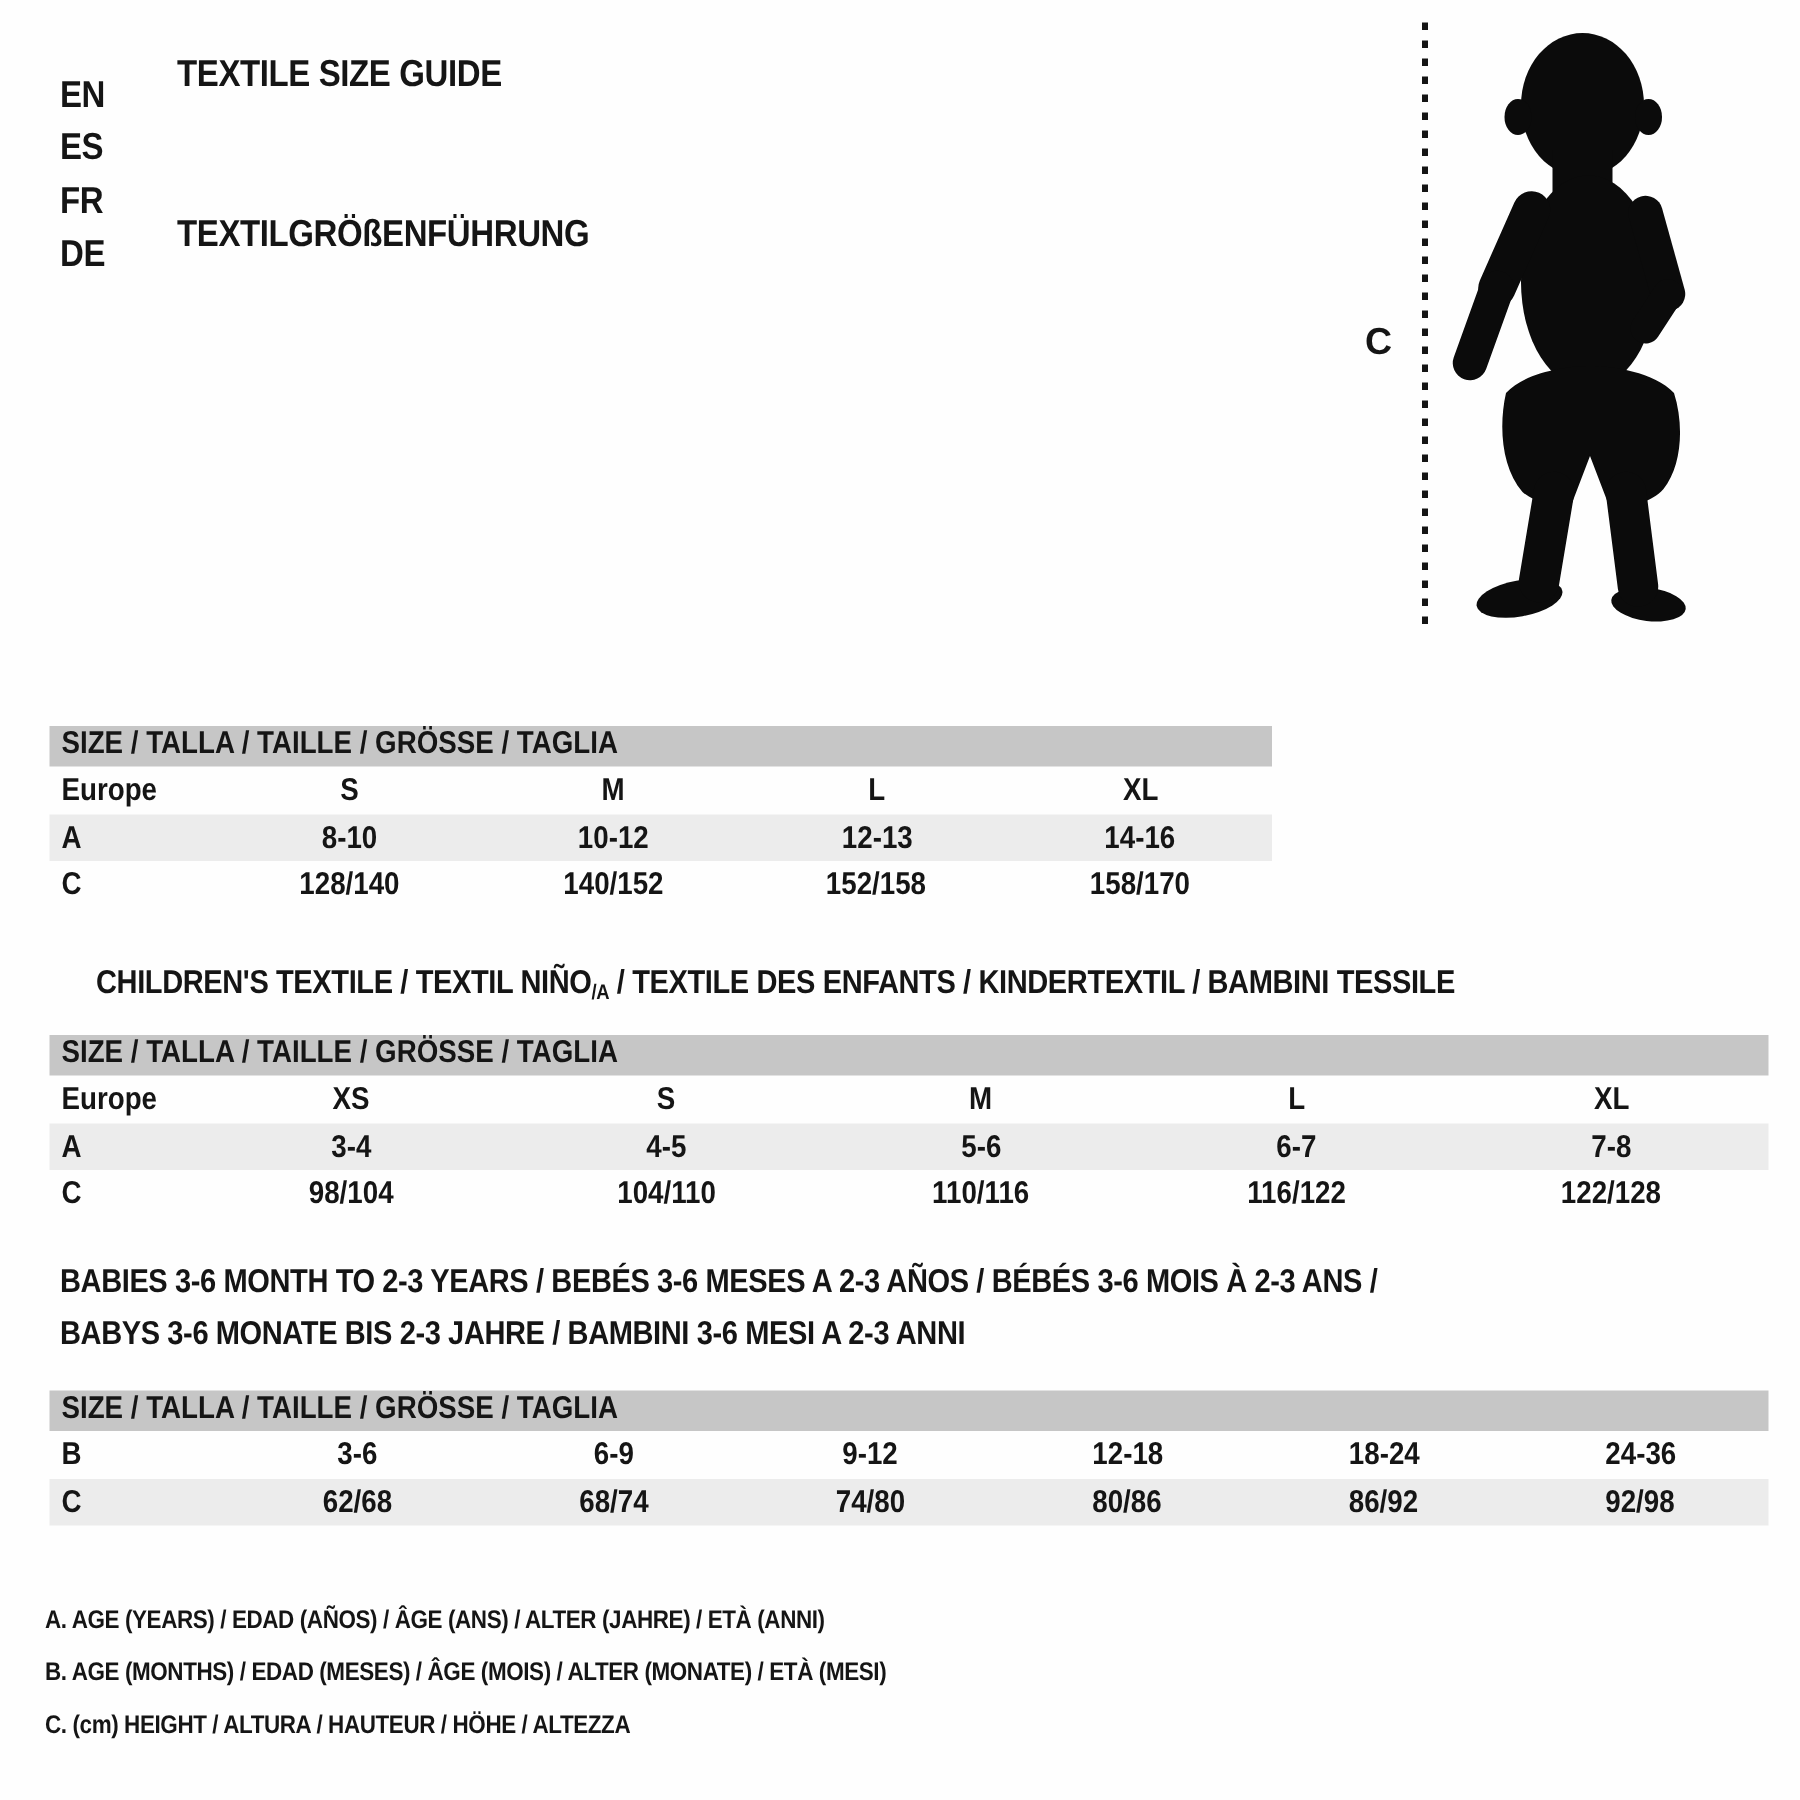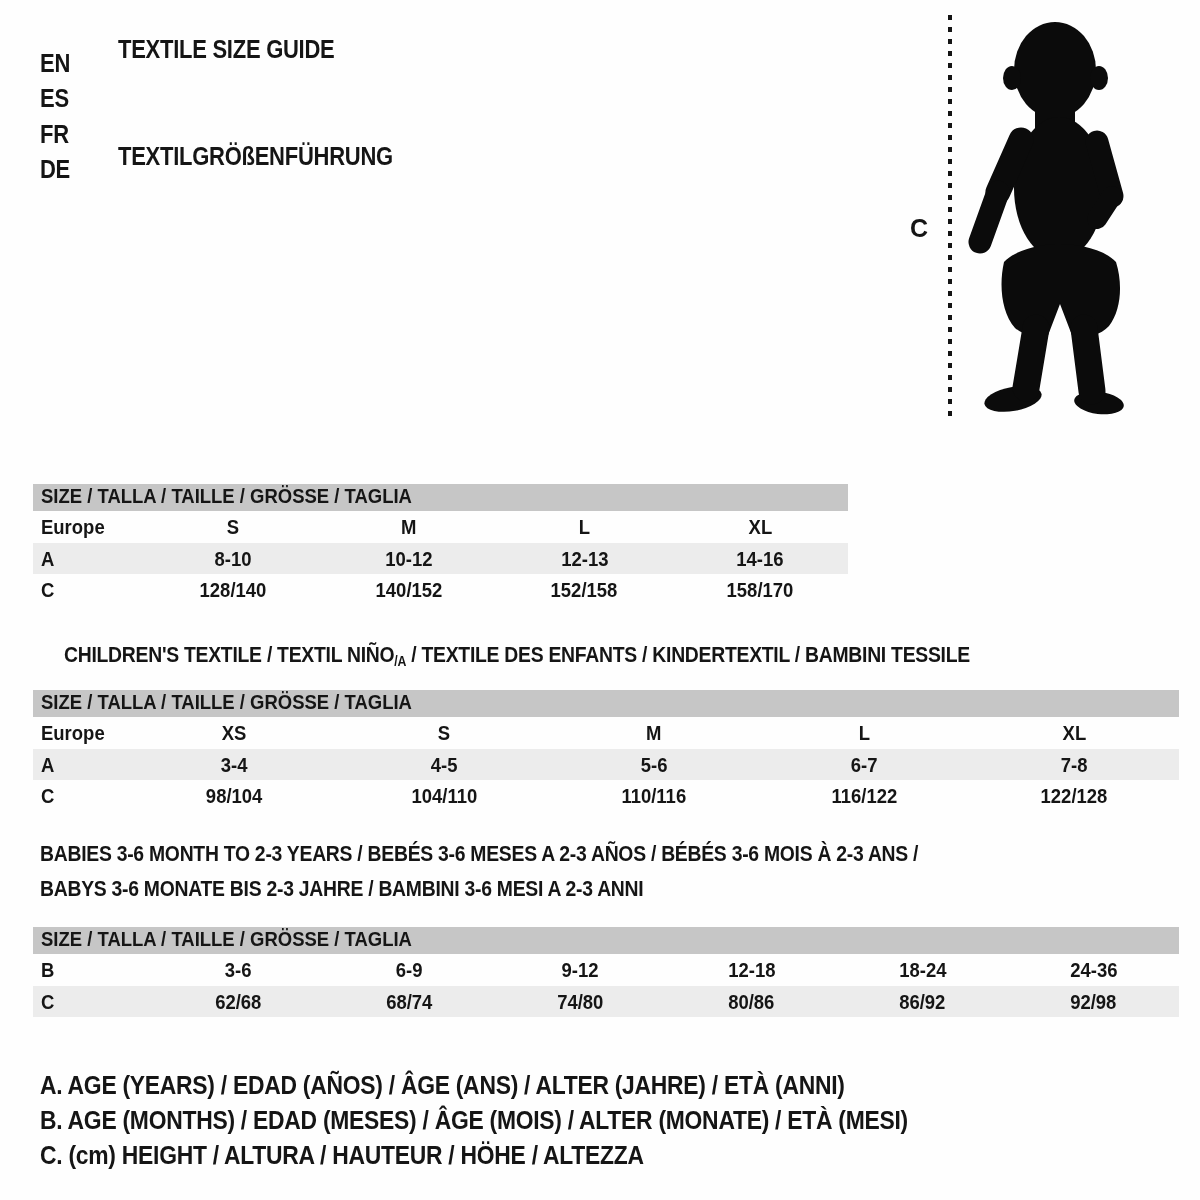--- a/index.html
+++ b/index.html
@@ -30,21 +30,21 @@
   .trow{display:flex;height:31px;align-items:center;font-weight:bold;font-size:21px;}
   .trow.tall{height:32px;}
   .lab{box-sizing:border-box;padding-left:8px;text-align:left;}
   .val{flex:1;text-align:center;}
   .alt{background:#ececec;}
   .w-junior .lab{width:112px;}
   .w-children .lab{width:96px;}
   .w-babies .lab{width:120px;}
 
   
-  .legend-line{position:absolute;left:40px;font-weight:bold;font-size:26px;letter-spacing:-0.3px;white-space:nowrap;}
+  .legend-line{position:absolute;left:30px;font-weight:bold;font-size:17px;letter-spacing:-0.3px;white-space:nowrap;}
 </style>
 </head>
 <body>
 
 <div class="canvas">
 
   <div class="lang-block">
     <div class="lang-row">
       <span class="lang-code"><span class="cond">EN</span></span>
       <span><span class="cond">TEXTILE SIZE GUIDE</span></span>

